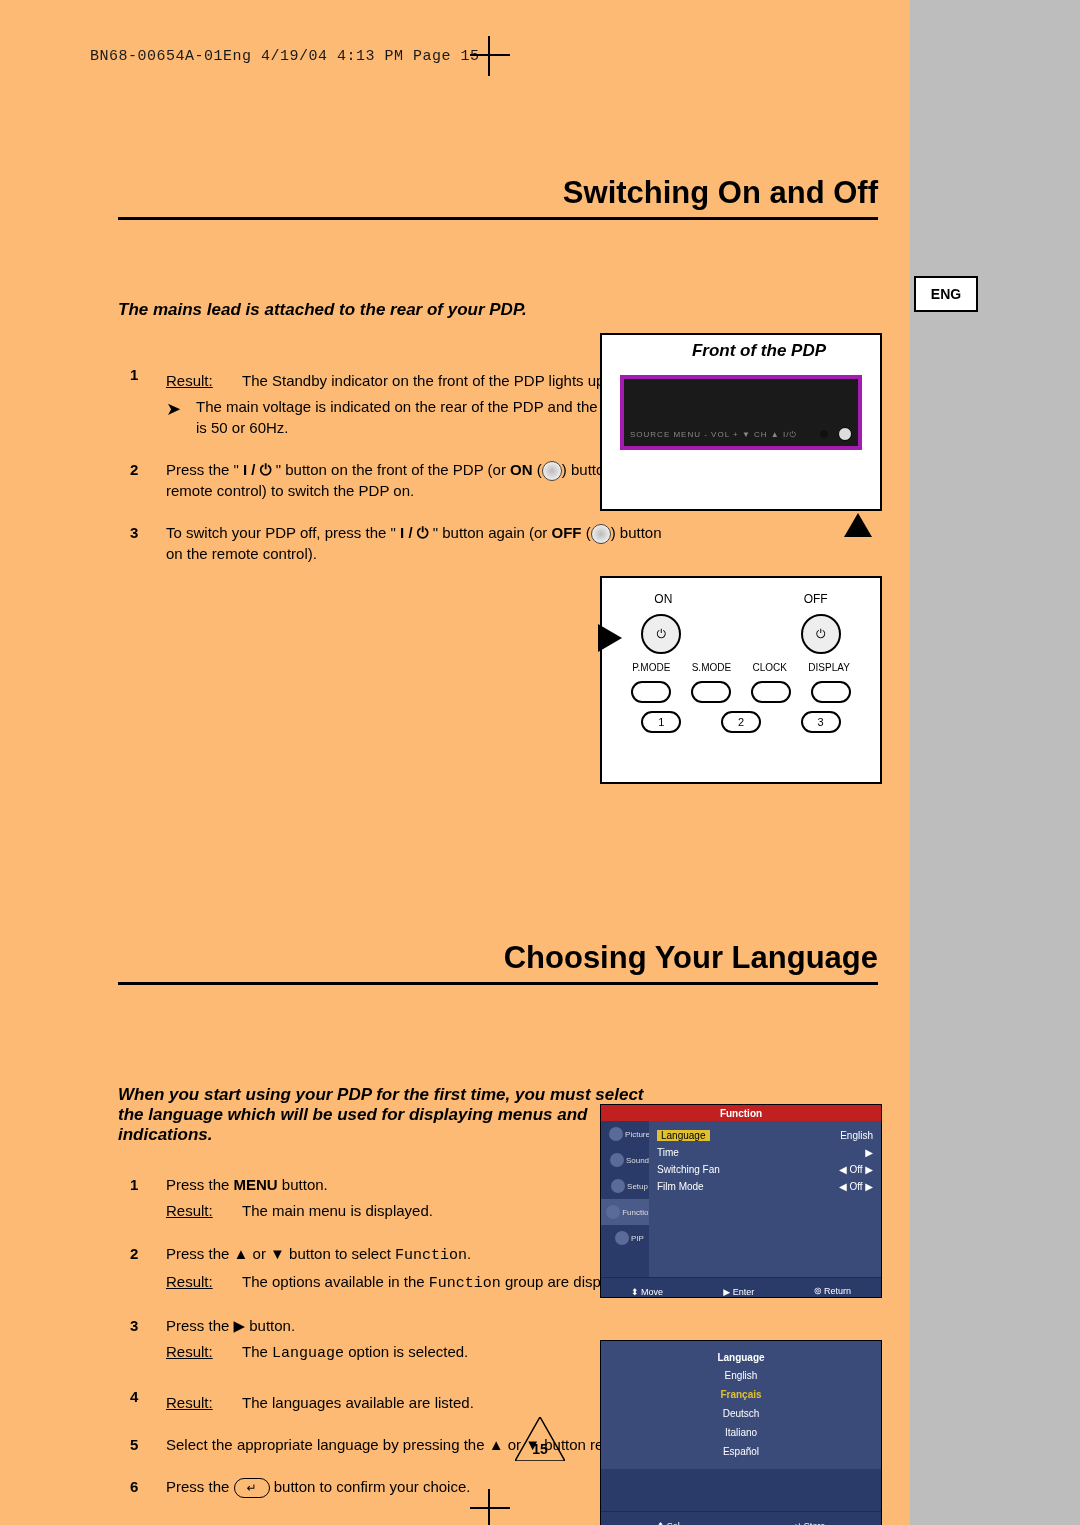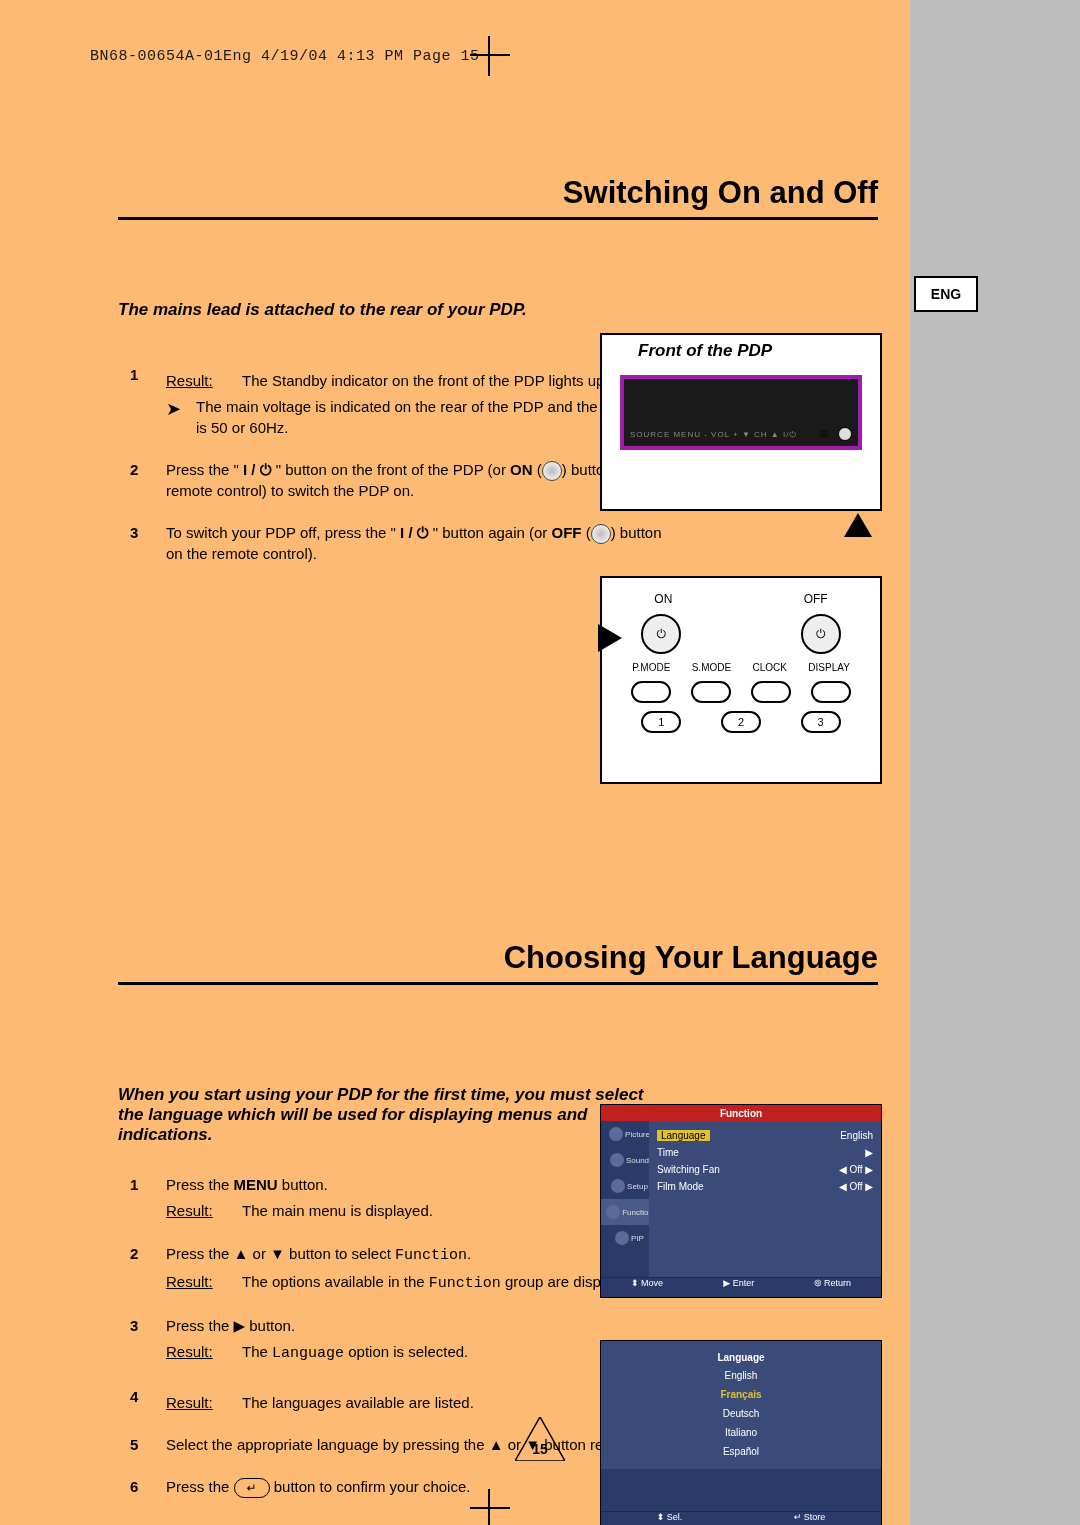--- a/index.html
+++ b/index.html
@@ -35,21 +35,21 @@
   .result-text { flex: 1; }
   .note-row { display: flex; margin-top: 6px; }
   .note-arrow { width: 30px; font-size: 18px; }
   .note-text { flex: 1; }
   .bold { font-weight: bold; }
   .mono { font-family: "Courier New", monospace; }
   .circled { display: inline-flex; width: 20px; height: 20px; border: 1.5px solid #444; border-radius: 50%; vertical-align: middle; background: radial-gradient(circle, #bbb 0%, #eee 70%); }
   .enter-btn { display: inline-flex; align-items: center; justify-content: center; width: 36px; height: 20px; border: 1.5px solid #000; border-radius: 10px; vertical-align: middle; font-size: 12px; }
   .sidefig { position: absolute; right: 198px; border: 2.5px solid #000; background: #fff; }
   .sidefig.front { top: 333px; width: 282px; height: 178px; }
-  .front-caption { font-style: italic; font-weight: bold; font-size: 17px; position: absolute; top: 6px; left: 0; right: 0; text-align: left; margin-left: 36px; }
+  .front-caption { font-style: italic; font-weight: bold; font-size: 17px; position: absolute; top: 6px; left: 0; right: 0; text-align: center; margin-left: 36px; }
   .front-tv { position: absolute; top: 40px; left: 18px; right: 18px; height: 75px; background: #1a1a1a; border: 4px solid #a21caf; }
   .front-controls { position: absolute; bottom: 6px; left: 6px; color: #888; font-size: 8px; letter-spacing: 1px; }
   .front-led1 { position: absolute; bottom: 8px; right: 30px; width: 8px; height: 8px; border-radius: 50%; background: #111; }
   .front-led2 { position: absolute; bottom: 5px; right: 6px; width: 14px; height: 14px; border: 1.5px solid #000; border-radius: 50%; background: #ddd; }
   .front-arrow { position: absolute; bottom: -28px; right: 8px; width: 0; height: 0; border-left: 14px solid transparent; border-right: 14px solid transparent; border-bottom: 24px solid #000; }
   .sidefig.remote { top: 576px; width: 282px; height: 208px; }
   .remote-grid { position: absolute; top: 14px; left: 0; right: 0; display: flex; flex-direction: column; align-items: center; gap: 8px; font-size: 12px; }
   .remote-row { display: flex; justify-content: space-around; width: 86%; align-items: center; }
   .remote-btn-big { width: 40px; height: 40px; border: 2px solid #000; border-radius: 50%; display: flex; align-items: center; justify-content: center; background: #eee; }
   .remote-btn-pill { width: 40px; height: 22px; border: 2px solid #000; border-radius: 12px; background: #fff; display: flex; align-items: center; justify-content: center; font-size: 11px; }
@@ -59,21 +59,21 @@
   .osd1 { top: 1104px; height: 194px; }
   .osd2 { top: 1340px; height: 192px; }
   .osd-title { background: #c02020; text-align: center; font-weight: bold; padding: 3px 0; font-size: 10px; }
   .osd-tabs { position: absolute; top: 16px; left: 0; width: 58px; display: flex; flex-direction: column; }
   .osd-tab { height: 26px; display: flex; align-items: center; justify-content: center; font-size: 8px; color: #ddd; background: #2a3b6a; border-right: 1px solid #406; }
   .osd-tab.active { background: #4a5b8a; }
   .osd-tab .ticon { width: 14px; height: 14px; border-radius: 50%; background: #5a6b9a; margin-right: 2px; }
   .osd-body { position: absolute; top: 16px; left: 48px; right: 0; bottom: 20px; background: #3a4b7a; padding: 6px 8px; }
   .osd-row { display: flex; justify-content: space-between; padding: 3px 0; font-size: 10px; }
   .osd-row .hl { background: #e0c030; color: #000; padding: 0 4px; }
-  .osd-foot { position: absolute; bottom: 0; left: 0; right: 0; height: 20px; background: #2a3b6a; display: flex; justify-content: space-around; align-items: flex-start; font-size: 9px; border-top: 1px solid #1a2b5a; }
+  .osd-foot { position: absolute; bottom: 0; left: 0; right: 0; height: 20px; background: #2a3b6a; display: flex; justify-content: space-around; align-items: flex-end; font-size: 9px; border-top: 1px solid #1a2b5a; }
   .osd-list { padding: 8px; background: #3a4b7a; }
   .osd-list-title { text-align: center; font-weight: bold; padding: 3px; font-size: 10px; }
   .osd-list .item { text-align: center; padding: 4px 0; font-size: 10px; }
   .osd-list .item.sel { color: #e0c030; font-weight: bold; }
   .pagenum-tri { position: absolute; bottom: 64px; left: 50%; transform: translateX(-50%); }
   .pagenum-svg { display: block; }
   .pagenum-txt { position: absolute; top: 24px; left: 0; width: 100%; text-align: center; font-size: 14px; font-weight: bold; color: #000; }
 </style>
 </head>
 <body>

